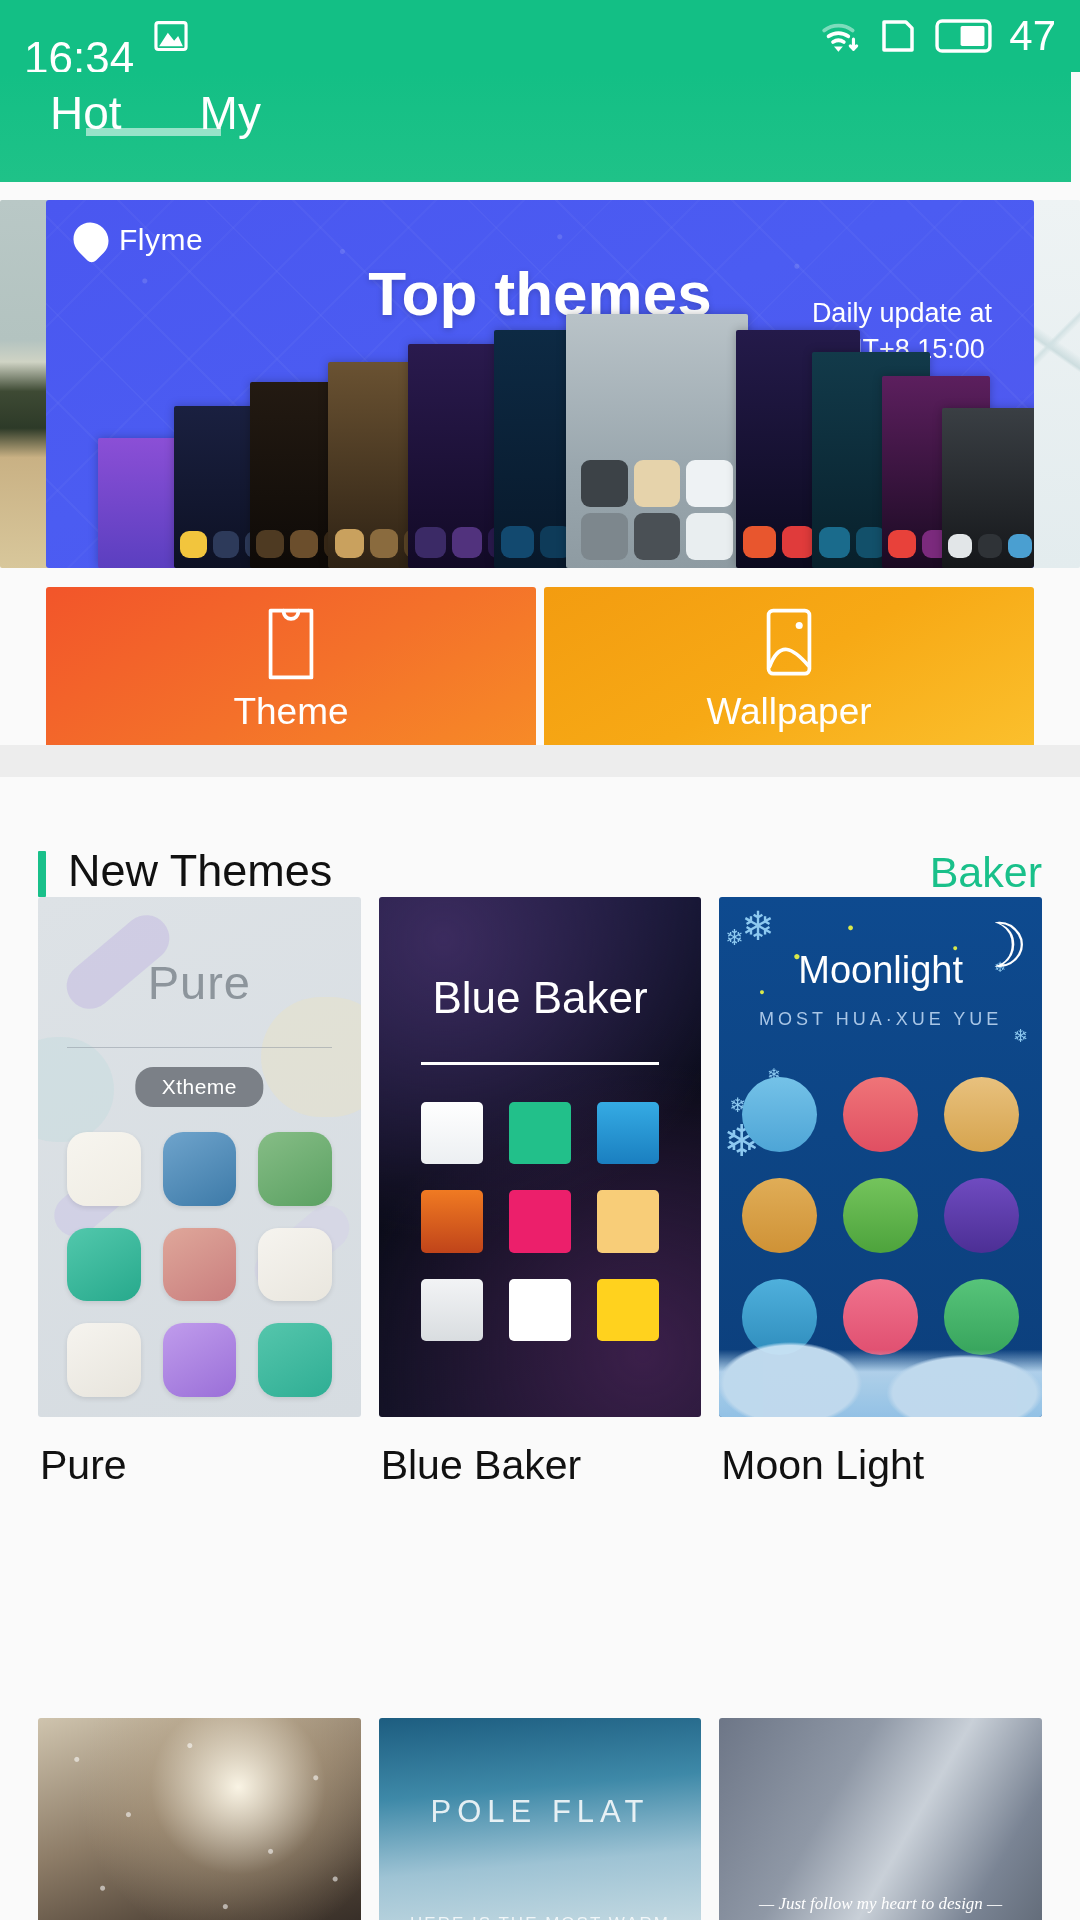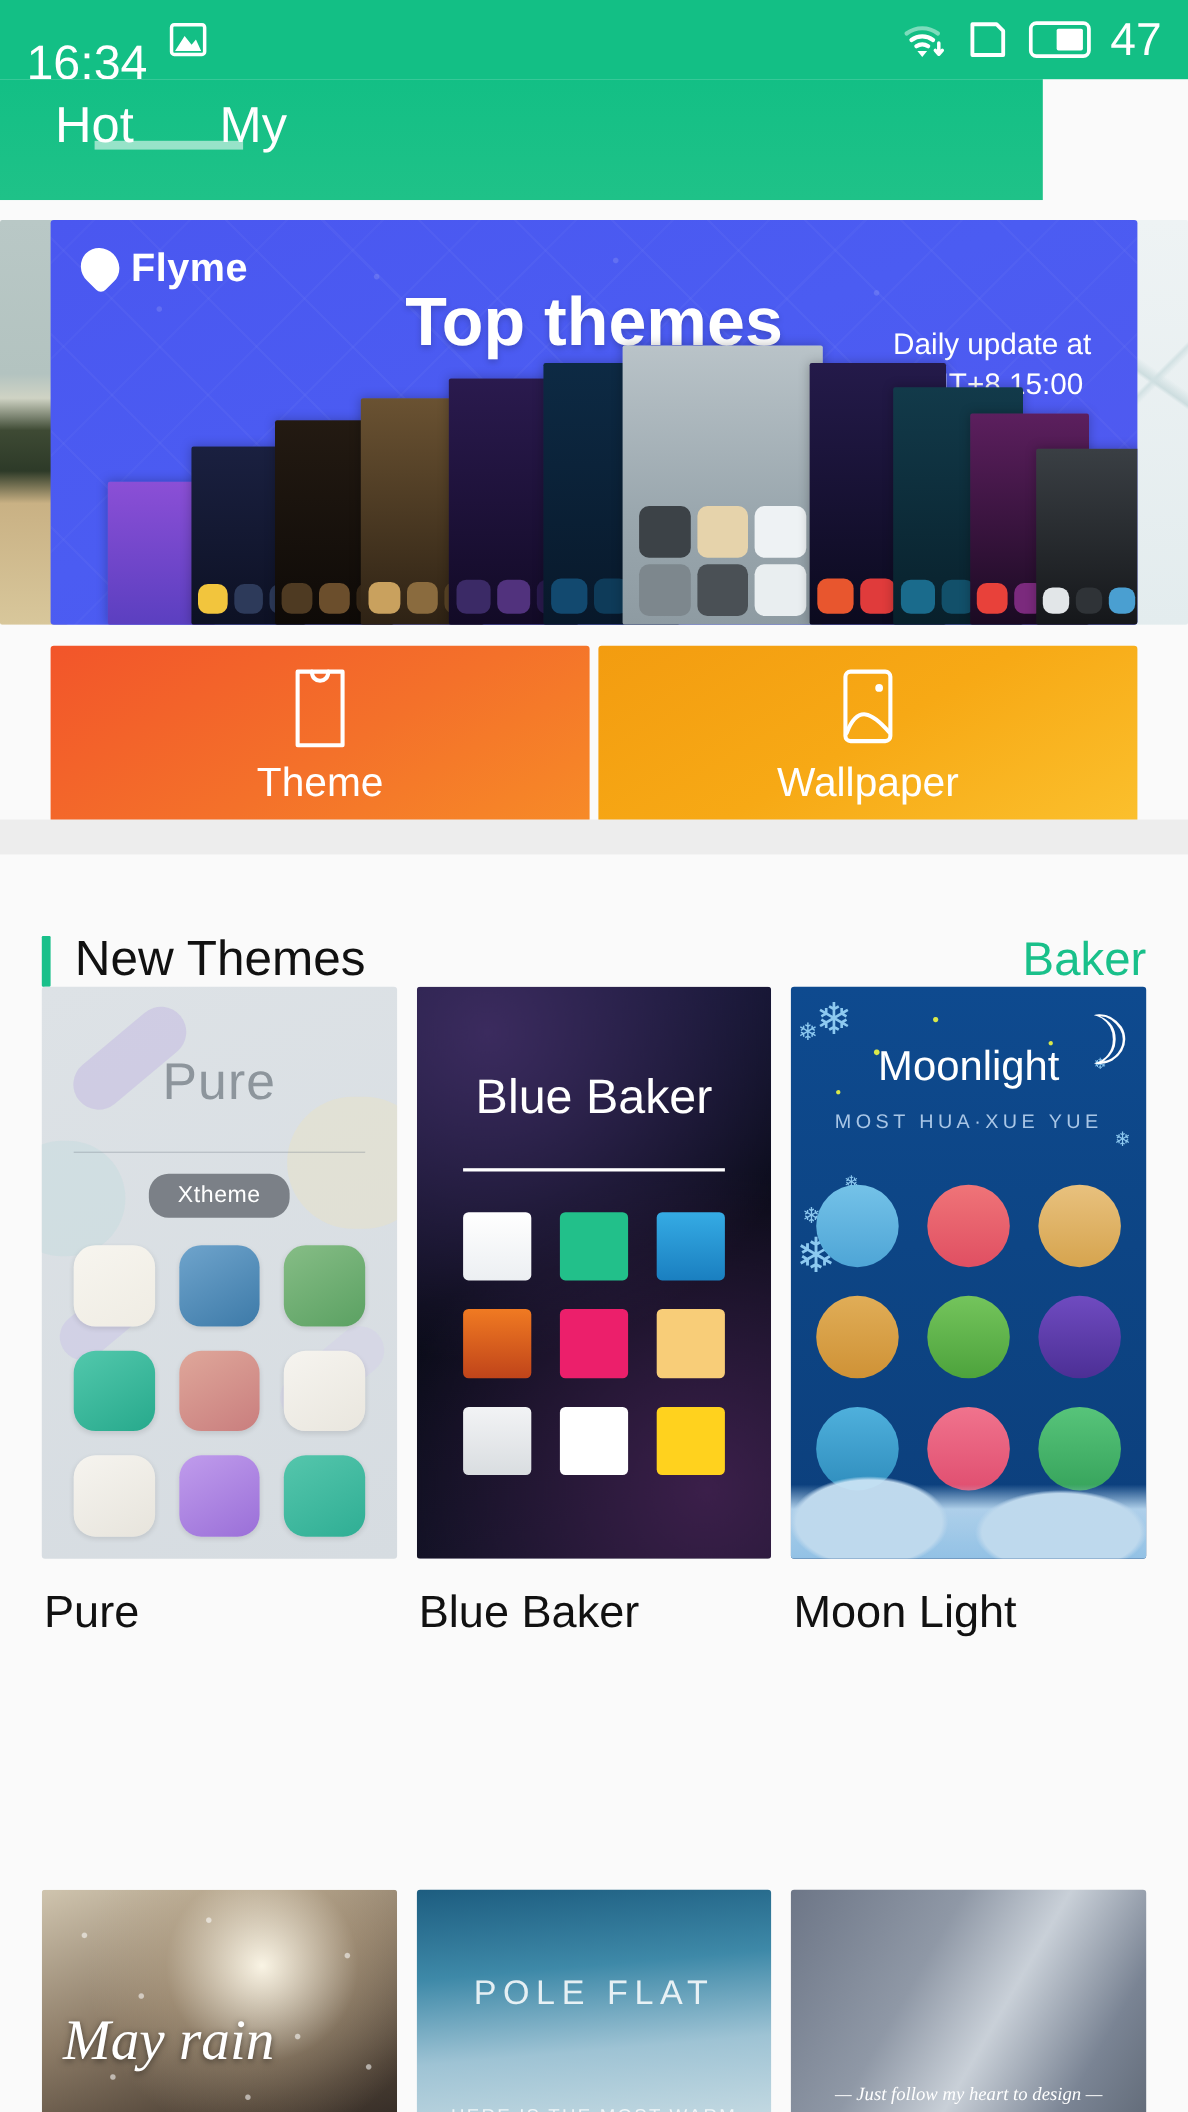--- a/index.html
+++ b/index.html
@@ -19,21 +19,21 @@
     padding:0 24px;
     color:#fff;
   }
   .sb-left{ display:flex; align-items:center; gap:18px; }
   .sb-clock{ font-size:44px; font-weight:400; letter-spacing:0px; line-height:1;margin-top:44px; }
   .sb-right{ display:flex; align-items:center; gap:16px; }
   .sb-batt-num{ font-size:42px; line-height:1; }
 
   
   .tabbar{
-    position:absolute; top:72px; left:0; width:948px; height:110px;
+    position:absolute; top:72px; left:0; width:1071px; height:110px;
     background:linear-gradient(180deg,#13bf85 0%, #1fc288 100%);
   }
   .tabs{ display:flex; align-items:flex-start; height:100%; padding-left:50px; }
   .tab{
     color:#ffffff; font-size:46px; line-height:1;
     padding:18px 0 0 0; margin-right:78px;
     position:relative;
   }
   .tab-underline{
     position:absolute; left:36px; bottom:0; width:135px; height:8px;
@@ -91,21 +91,21 @@
   .flyme-logo{
     position:absolute; top:22px; left:28px;
     display:flex; align-items:center; gap:11px;
     color:#fff;
   }
   .flyme-drop{
     width:34px; height:36px; background:#fff;
     border-radius:50% 50% 50% 6px;
     transform:rotate(-45deg);
   }
-  .flyme-text{ font-size:36px; font-weight:700; letter-spacing:.5px; }
+  .flyme-text{ font-size:30px; font-weight:400; letter-spacing:.5px; }
   .banner-title{
     position:absolute; top:58px; left:0; width:100%;
     text-align:center; color:#fff;
     font-size:62px; font-weight:700;
     text-shadow:0 2px 6px rgba(0,0,0,.18);
   }
   .banner-chev{
     position:absolute; top:132px; left:0; width:100%; text-align:center;
     color:rgba(255,255,255,.85); font-size:34px; line-height:.6;
   }
@@ -556,21 +556,20 @@
         <div class="ml-tree"></div>
       </div>
       <div class="thumb-name">Moon Light</div>
     </div>
   </div>
 </div>
 
 <div class="wgrid">
   <div class="wthumb w-rain">
     <span class="w-rain-drops"></span>
-    <span class="w-rain-txt">May rain</span>
   </div>
   <div class="wthumb w-pole">
     <span class="w-pole-t">POLE FLAT</span>
     <span class="w-pole-s">HERE IS THE MOST WARM PROMISE</span>
   </div>
   <div class="wthumb w-fash">
     <span class="w-fash-s">— Just follow my heart to design —</span>
   </div>
 </div>
 

